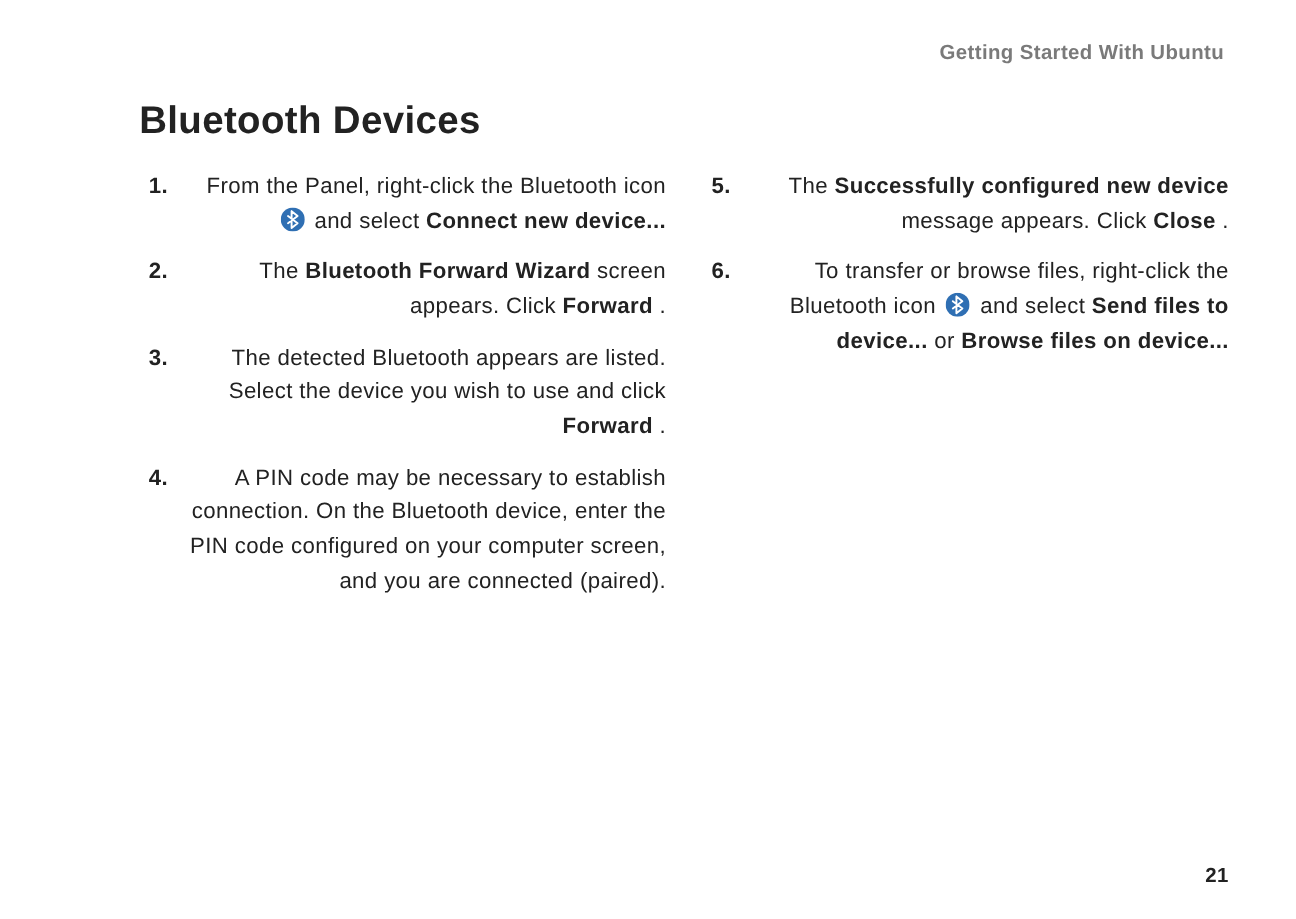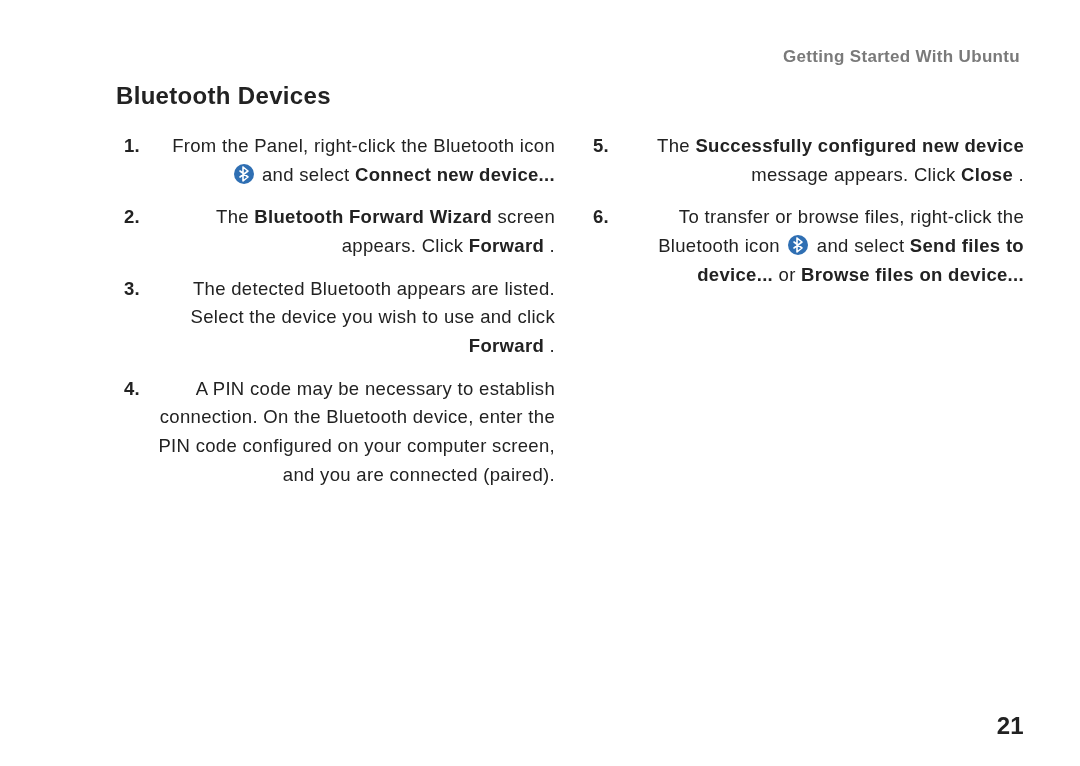--- a/index.html
+++ b/index.html
@@ -12,29 +12,29 @@
     letter-spacing: 0.02em;
   }
   .page {
     width: 1080px;
     height: 766px;
     padding: 30px 56px 0 56px;
     position: relative;
   }
   .running-header {
     position: absolute;
-    top: 47px;
+    top: 34px;
     right: 60px;
     font-weight: 700;
     font-size: 17px;
     color: #7a7a7a;
   }
   .section-title {
     font-weight: 700;
-    font-size: 24px;
+    font-size: 32px;
     margin-top: 52px;
     margin-bottom: 22px;
     margin-left: 60px;
     color: #222;
   }
   .columns {
     display: flex;
     flex-direction: row;
     gap: 0;
     margin-left: 68px;
@@ -67,21 +67,21 @@
     width: 20px;
     height: 20px;
     vertical-align: -3px;
     margin: 0 3px;
   }
   .pagenum {
     position: absolute;
     right: 56px;
     bottom: 26px;
     font-weight: 700;
-    font-size: 24px;
+    font-size: 17px;
     color: #222;
   }
 </style>
 </head>
 <body>
 
 <div class="page">
 
   <div class="running-header">Getting Started With Ubuntu</div>
 

